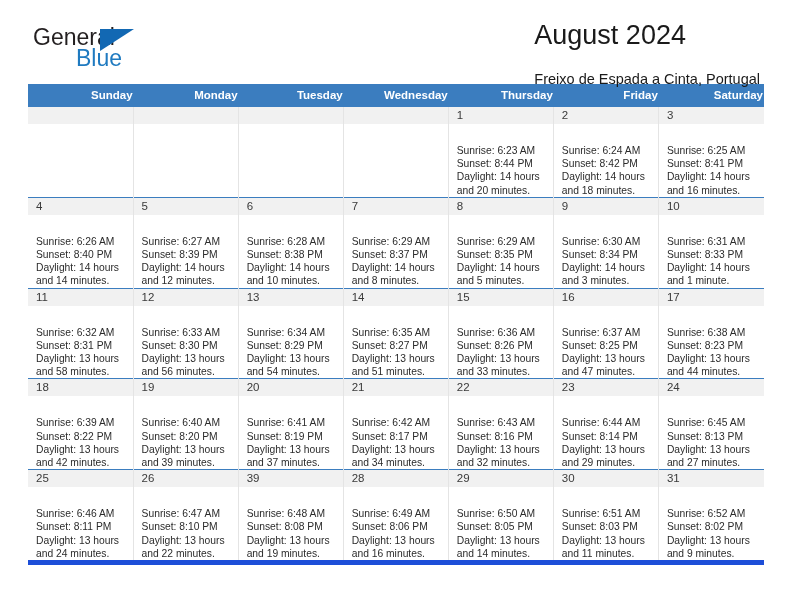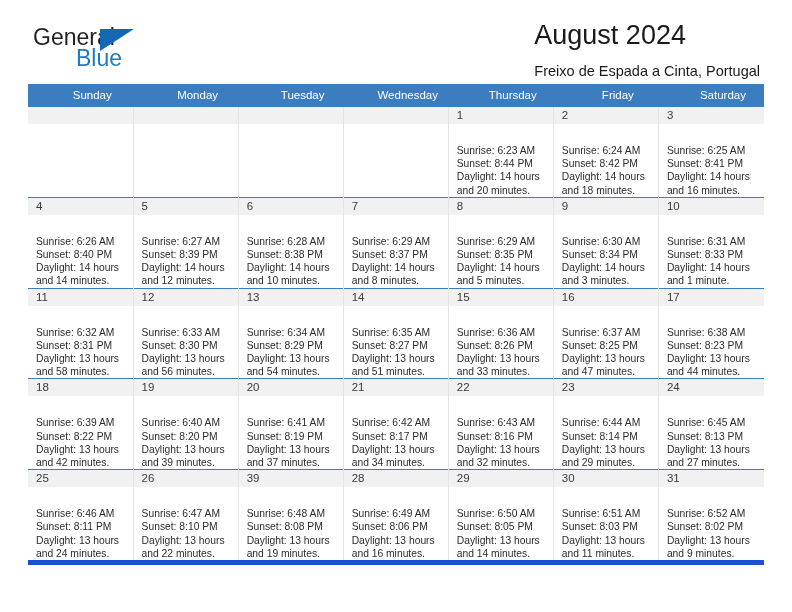--- a/index.html
+++ b/index.html
@@ -72,40 +72,40 @@
     top: 20px;
     text-align: left;
   }
   .cal-title {
     font-size: 27px;
     color: #1a1a1a;
     line-height: 1.15;
     white-space: nowrap;
   }
   .cal-subtitle {
-    margin-top: 12px;
+    margin-top: 20px;
     font-size: 14.5px;
     color: #1a1a1a;
     white-space: nowrap;
   }
 
   
   .calendar {
     margin-top: 14px;
     width: 736px;
     border-collapse: collapse;
     table-layout: fixed;
   }
 
   .calendar th {
     background: #3b7dbf;
     color: #ffffff;
     font-size: 11.5px;
-    font-weight: normal;
-    text-align: center;
+    font-weight: bold;
+    text-align: right;
     padding: 5px 0 5px 24px;
     height: 20px;
     box-sizing: border-box;
     border-right: 1px solid #3b7dbf;
   }
 
   .calendar td {
     vertical-align: top;
     width: 105.14px;
     height: 89px;

